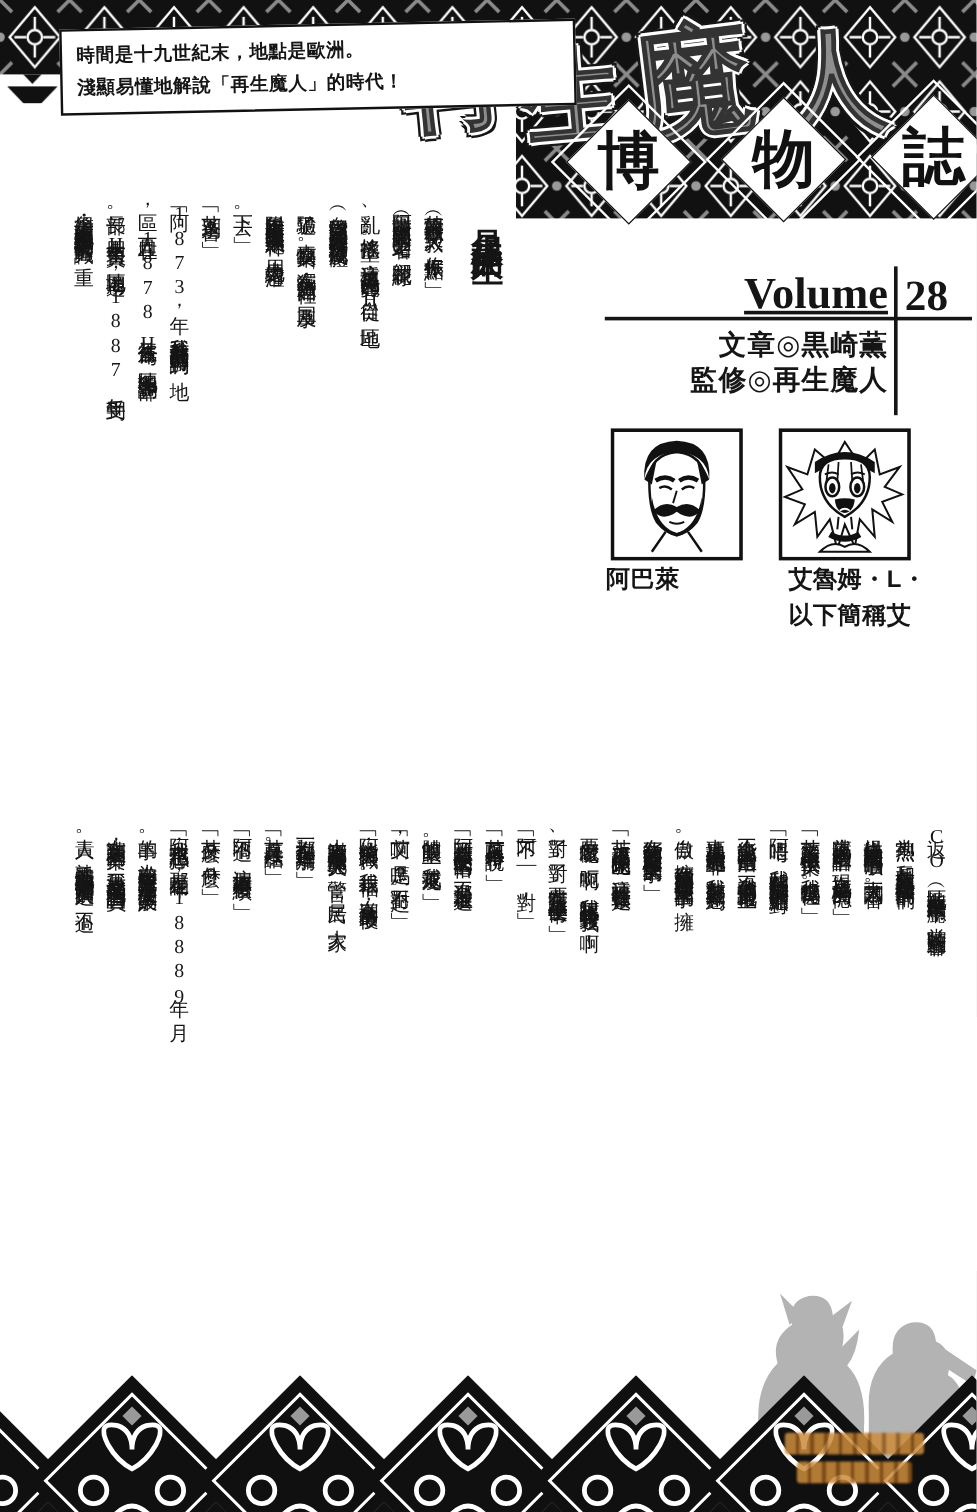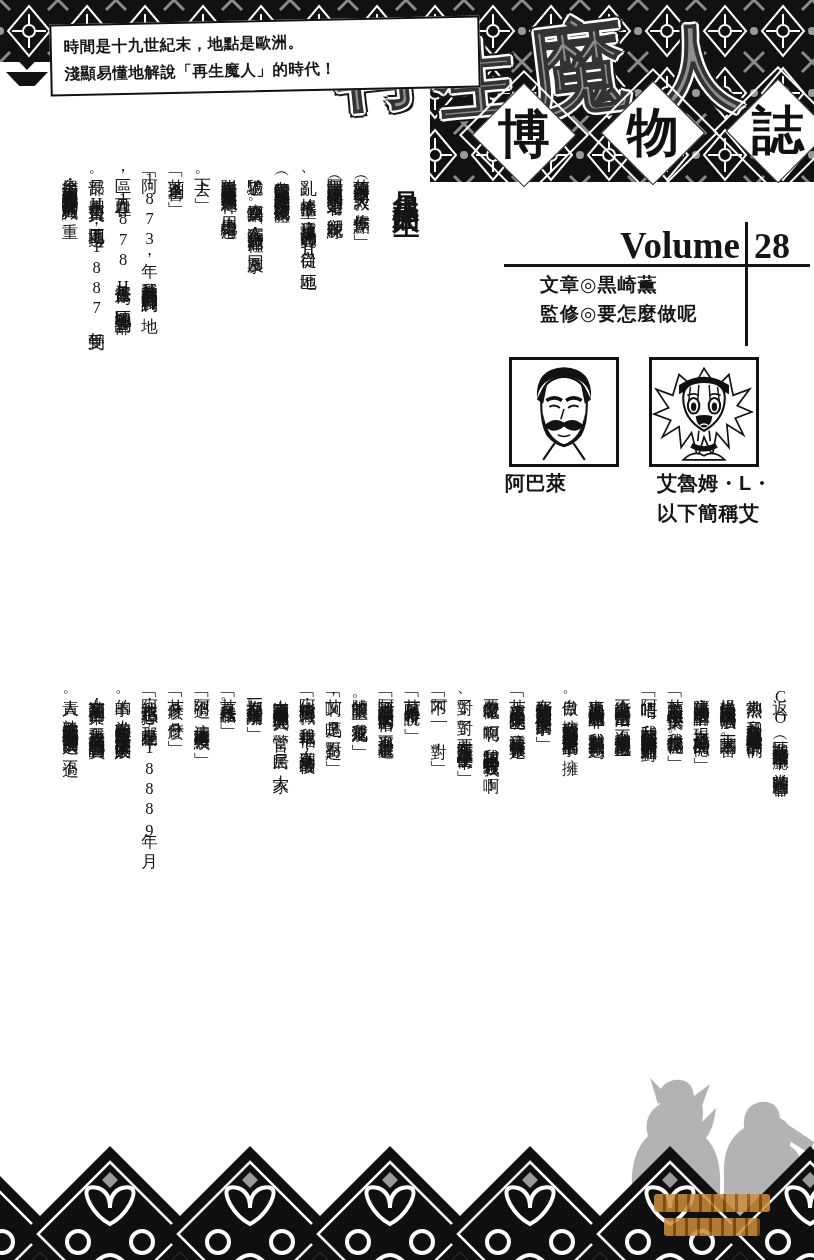--- a/index.html
+++ b/index.html
@@ -27,27 +27,27 @@
   
   .dia{position:absolute;z-index:5;width:88px;height:88px;transform:rotate(45deg);
        border:2px solid #fff;background:transparent;}
   .dia-inner{position:absolute;inset:7px;background:#fff;border:1.5px solid #111;}
   .dia-char{position:absolute;inset:0;display:flex;align-items:center;justify-content:center;
             transform:rotate(-45deg);font-family:"Liberation Serif","DejaVu Serif",serif;
             font-weight:bold;font-size:52px;color:#111;}
 
   
   .vol-label{position:absolute;left:540px;top:224px;width:200px;text-align:right;z-index:2;
-             font-family:"Liberation Serif","DejaVu Serif",serif;font-weight:bold;font-size:37px;}
+             font-family:"Liberation Serif","DejaVu Serif",serif;font-weight:bold;font-size:37px;text-decoration:underline;}
   .vol-num{position:absolute;left:754px;top:225px;z-index:2;
            font-family:"Liberation Serif","DejaVu Serif",serif;font-weight:bold;font-size:36px;}
   .vol-hline{position:absolute;left:504px;top:264px;width:306px;height:3px;background:#151515;z-index:2;}
   .vol-vline{position:absolute;left:745px;top:222px;width:3px;height:124px;background:#151515;z-index:2;}
-  .credit{position:absolute;left:540px;width:200px;z-index:2;
-          font-weight:bold;font-size:19px;letter-spacing:1px;}
+  .credit{position:absolute;left:540px;width:200px;text-align:right;z-index:2;
+          font-weight:bold;font-size:23px;letter-spacing:1px;}
 
   
   .pframe{position:absolute;width:104px;height:104px;border:3px solid #111;background:#fff;z-index:2;}
   .pname{position:absolute;width:150px;font-weight:bold;font-size:20px;line-height:1.5;z-index:2;letter-spacing:.5px;}
 
   
   .vtext{position:absolute;writing-mode:vertical-rl;text-orientation:upright;z-index:2;
          font-family:"Liberation Serif","DejaVu Serif",serif;color:#151515;}
   .vcol{white-space:nowrap;}
   .lead{left:388px;top:170px;height:430px;font-size:27px;font-weight:bold;letter-spacing:4px;
@@ -112,21 +112,21 @@
     <div class="dia-inner">
       <div class="dia-char">誌</div>
     </div>
   </div>
 
   <div class="vol-label">Volume</div>
   <div class="vol-num">28</div>
   <div class="vol-hline"></div>
   <div class="vol-vline"></div>
   <div class="credit" style="top:272px;">文章◎黒崎薫</div>
-  <div class="credit" style="top:301px;">監修◎要怎麼做呢</div>
+  <div class="credit" style="top:301px;">監修◎再生魔人</div>
 
   <div class="pframe" style="left:509px;top:357px;">
     <svg width="104" height="104" viewBox="0 0 100 100">
       <rect width="100" height="100" fill="#fff"></rect>
       <path d="M30,96 L41,80 M70,96 L59,80" stroke="#111" stroke-width="2" fill="none"></path>
       <path d="M28,40 Q28,18 50,16 Q72,18 72,40 Q72,62 66,72 Q58,82 50,82 Q42,82 34,72 Q28,62 28,40 Z" fill="#fff" stroke="#111" stroke-width="2"></path>
       <path d="M30,52 Q34,76 50,81 Q66,76 70,52 L70,62 Q64,80 50,84 Q36,80 30,62 Z" fill="#111"></path>
       <path d="M24,38 Q22,8 50,7 Q78,8 76,38 Q74,17 50,16 Q26,17 24,38 Z" fill="#111"></path>
       <path d="M24,38 Q30,24 34,22 L30,42 Z M76,38 Q70,24 66,22 L70,42 Z" fill="#111"></path>
       <path d="M33,39 Q41,34 48,39" stroke="#111" stroke-width="3.5" fill="none"></path>

